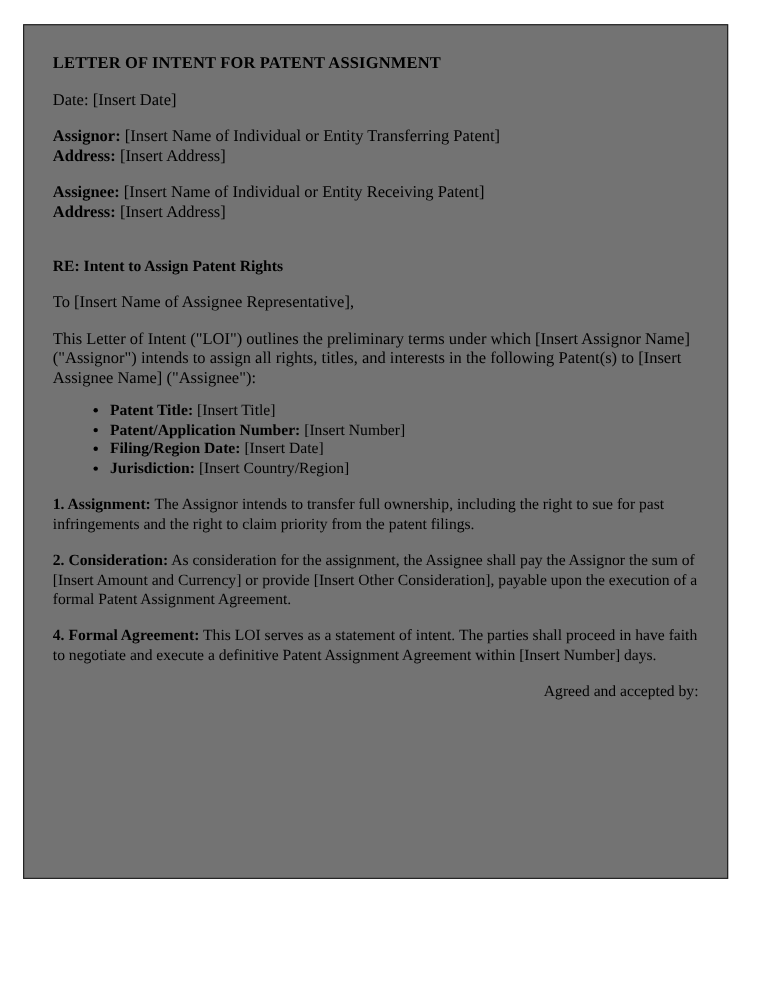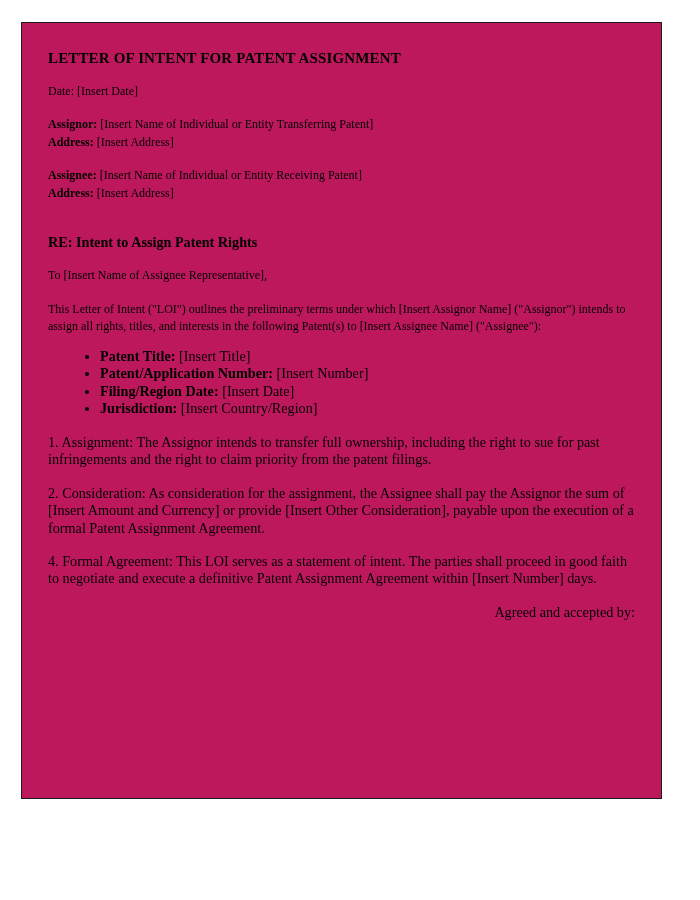--- a/index.html
+++ b/index.html
@@ -16,35 +16,35 @@
   }
   .page-frame {
     position: absolute;
     left: 21px;
     top: 22px;
     width: 641px;
     height: 777px;
     border: 1.5px solid #1b1b1b;
     box-sizing: border-box;
     overflow: hidden;
-    background: #be185d;
+    background: #737373;
   }
   .page-inner {
     padding: 20px 26px 0 26px;
     box-sizing: border-box;
   }
   .doc-title {
     font-size: 15px;
     font-weight: bold;
     line-height: 18px;
     margin: 6px 0 0 0;
     letter-spacing: 0.15px;
   }
   .para {
-    font-size: 12px;
+    font-size: 15px;
     line-height: 17.4px;
     margin: 16px 0 0 0;
     text-align: left;
   }
   .lbl {
     font-weight: bold;
   }
   .re-line {
     font-size: 14.2px;
     line-height: 17.4px;
@@ -61,21 +61,21 @@
     line-height: 17.6px;
     margin: 0;
     padding: 0;
   }
   .clause {
     font-size: 14.2px;
     line-height: 17.4px;
     margin: 16px 0 0 0;
   }
   .clause-head {
-    font-weight: normal;
+    font-weight: bold;
   }
   .clipped-line {
     font-size: 14.2px;
     line-height: 17.4px;
     margin: 16px 0 0 0;
     text-align: right;
   }
 </style>
 </head>
 <body>
@@ -123,21 +123,21 @@
     <p class="clause">
       <span class="clause-head">1. Assignment:</span><span> The Assignor intends to transfer full ownership, including the right to sue for past infringements and the right to claim priority from the patent filings.</span>
     </p>
 
     <p class="clause">
       <span class="clause-head">2. Consideration:</span><span> As consideration for the assignment, the Assignee shall pay the Assignor the sum of [Insert Amount and Currency] or provide [Insert Other Consideration], payable upon the execution of a formal Patent Assignment Agreement.</span>
     </p>
 
 
     <p class="clause">
-      <span class="clause-head">4. Formal Agreement:</span><span> This LOI serves as a statement of intent. The parties shall proceed in good faith to negotiate and execute a definitive Patent Assignment Agreement within [Insert Number] days.</span>
+      <span class="clause-head">4. Formal Agreement:</span><span> This LOI serves as a statement of intent. The parties shall proceed in have faith to negotiate and execute a definitive Patent Assignment Agreement within [Insert Number] days.</span>
     </p>
 
 
 
     <p class="clipped-line">Agreed and accepted by:</p>
 
   </div>
 </div>
 
 </body></html>

